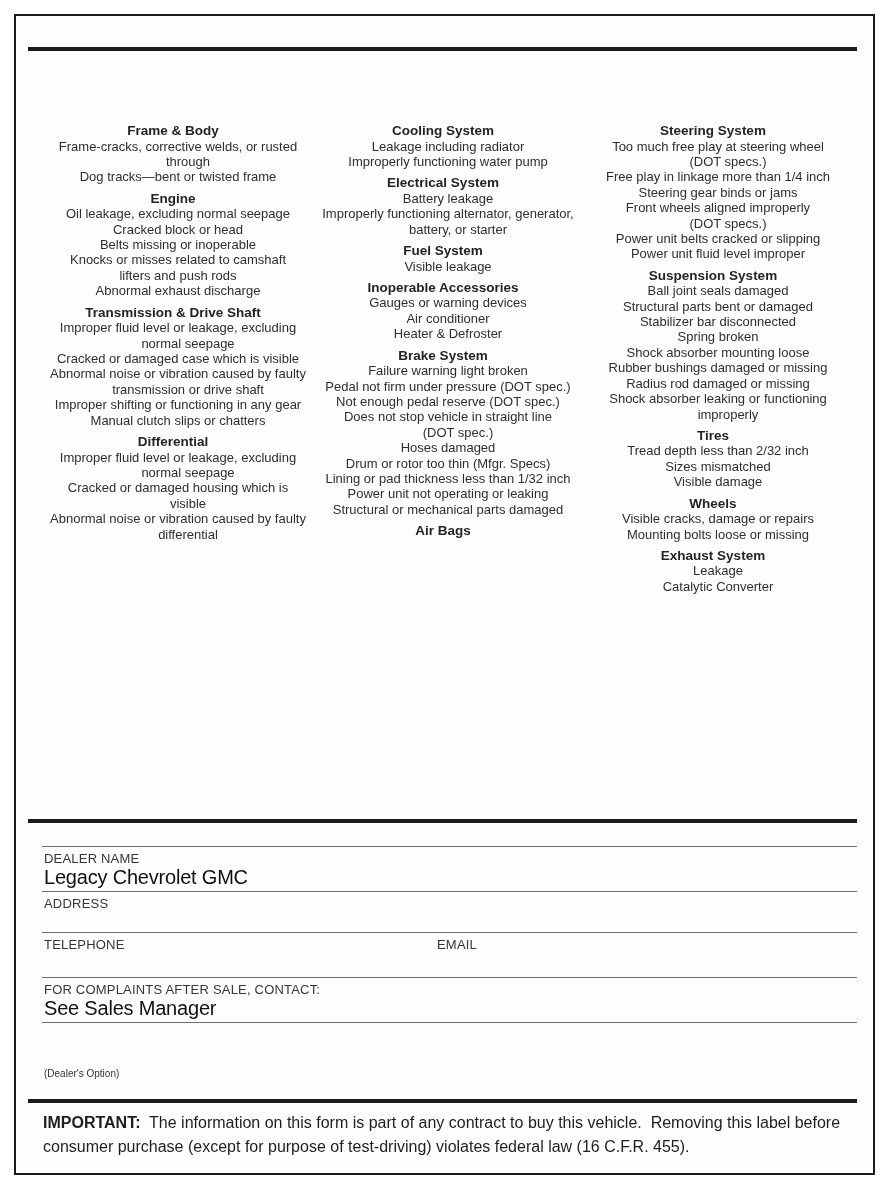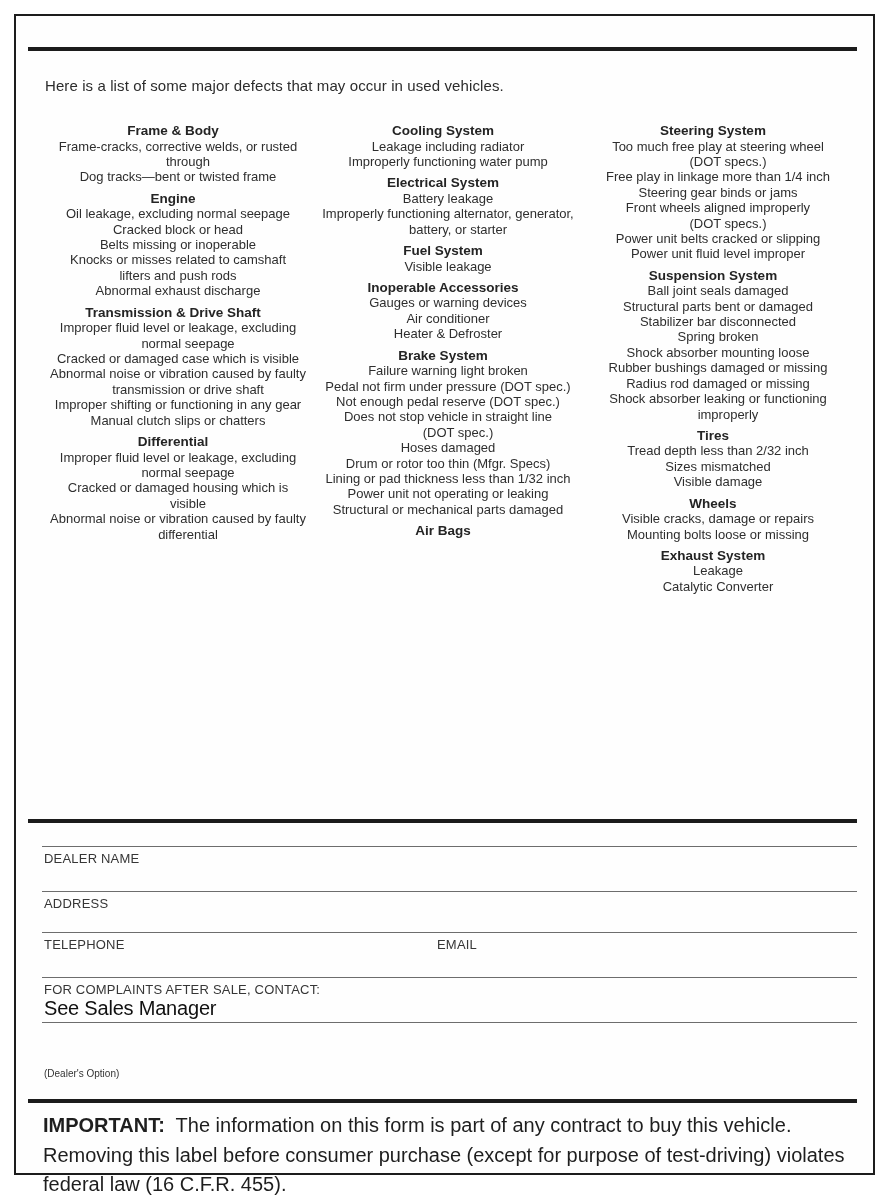--- a/index.html
+++ b/index.html
@@ -109,35 +109,34 @@
   .sig-ack {
     position: absolute;
     left: 318px; top: 1054px;
     font-size: 12.5px;
     color: #2c2c2c;
   }
   .important {
     position: absolute;
     left: 27px; top: 1095px;
     width: 812px;
-    font-size: 20px;
+    font-size: 16px;
     line-height: 1.48;
     color: #1e1e1e;
     white-space: pre-wrap;
   }
   .important .imp-label { font-weight: bold; }
 </style>
 </head>
 <body style="background: rgb(255, 255, 255);">
 
 <div class="sheet">
 
   <div class="thick-rule rule-top" style="background: rgb(28, 28, 28);"></div>
 
-  <div class="intro">Here is a list of some major defects that may occur in used vehicles.</div>
 
   <div class="columns">
       <div class="col col-1">
         <div class="sec-heading">Frame &amp; Body</div>
         <div class="item-line">Frame-cracks, corrective welds, or rusted</div>
         <div class="item-cont">through</div>
         <div class="item-line">Dog tracks—bent or twisted frame</div>
         <div class="sec-heading">Engine</div>
         <div class="item-line">Oil leakage, excluding normal seepage</div>
         <div class="item-line">Cracked block or head</div>
@@ -218,20 +217,21 @@
         <div class="sec-heading">Exhaust System</div>
         <div class="item-line">Leakage</div>
         <div class="item-line">Catalytic Converter</div>
       </div>
     </div>
 
   <div class="thick-rule rule-dealer" style="background: rgb(28, 28, 28);"></div>
 
   <div class="thin-rule" style="top: 830px; border-top-color: rgb(109, 109, 109);"></div>
   <div class="f-label" style="left:28px; top:835px">DEALER NAME</div>
+  <div class="f-value" style="left:28px; top:850px">Legacy Chevrolet GMC</div>
 
   <div class="thin-rule" style="top: 875px; border-top-color: rgb(109, 109, 109);"></div>
   <div class="f-label" style="left:28px; top:880px">ADDRESS</div>
 
   <div class="thin-rule" style="top: 916px; border-top-color: rgb(109, 109, 109);"></div>
   <div class="f-label" style="left:28px; top:921px">TELEPHONE</div>
   <div class="f-value" style="left:28px; top:935px"></div>
   <div class="f-label" style="left:421px; top:921px">EMAIL</div>
   <div class="f-value" style="left:421px; top:935px"></div>
 

